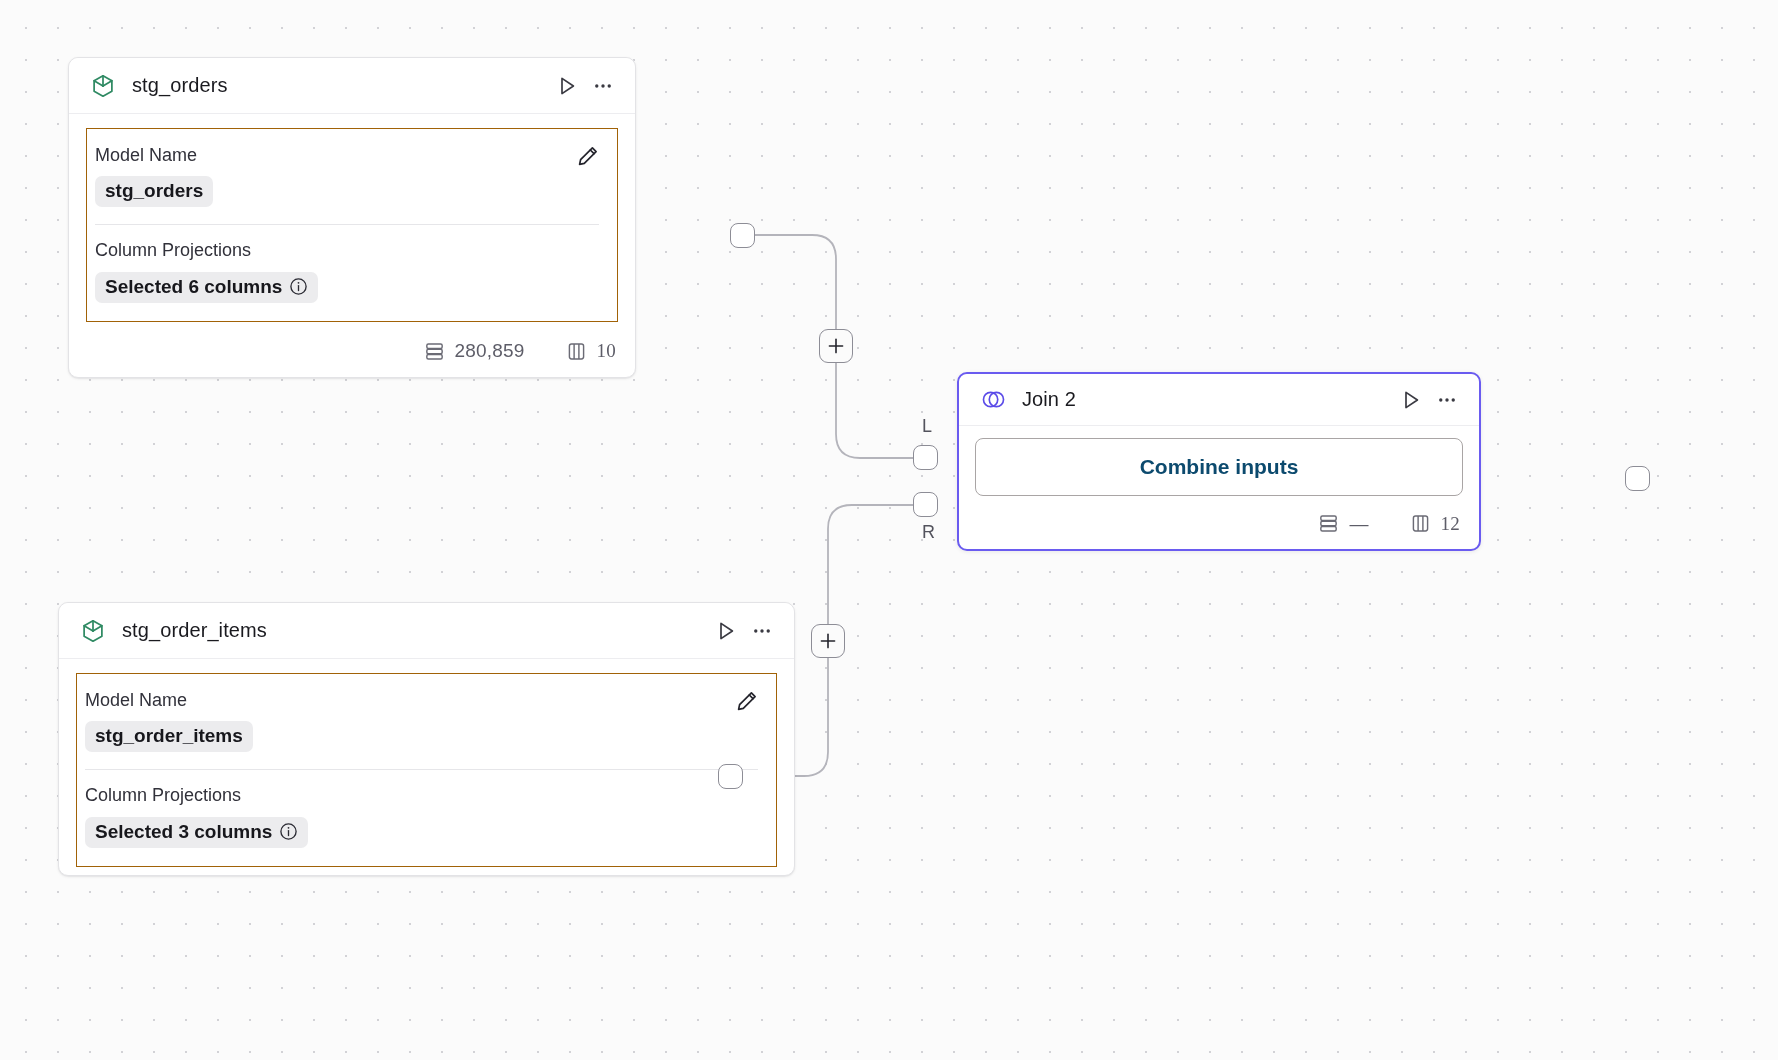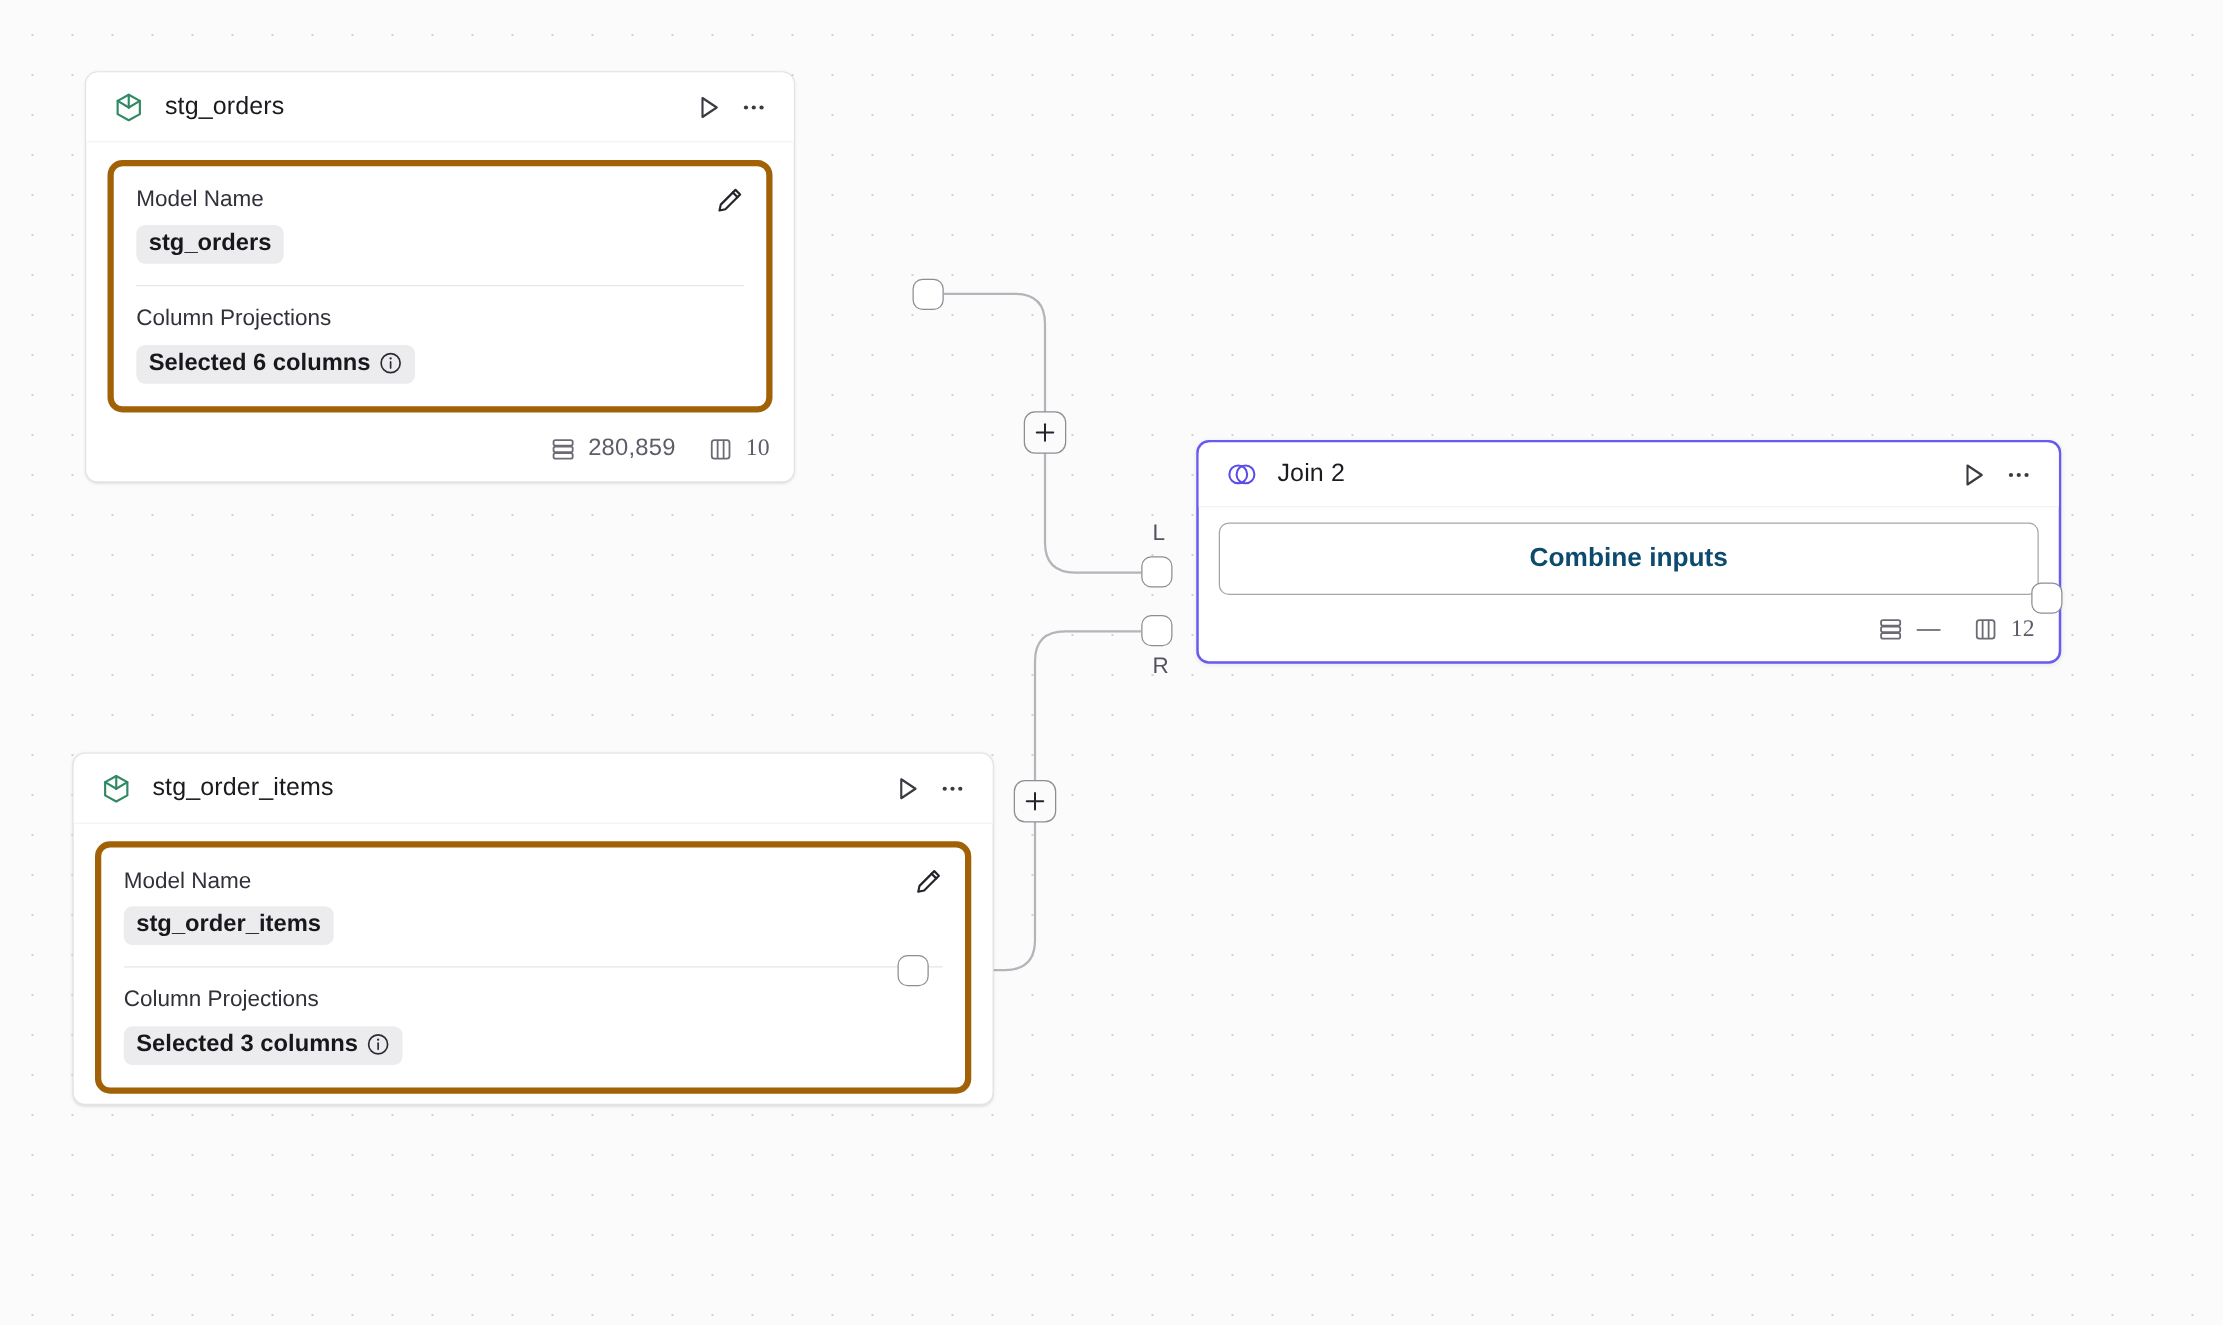--- a/index.html
+++ b/index.html
@@ -66,23 +66,23 @@
     width: 30px; height: 30px;
     cursor: pointer;
   }
   .hdr-icon.more { margin-left: 6px; }
 
   .node-body {
     padding: 14px 17px 8px 17px;
   }
 
   .inner-panel {
-    border: 5px solid #a16207;
-    border-radius: 12px;
-    padding: 15px 18px 18px 18px;
+    border: 1px solid #a16207;
+    border-radius: 0;
+    padding: 15px 18px 18px 8px;
     position: relative;
     background: #ffffff;
   }
 
   .field-label {
     font-size: 18px;
     color: #31313a;
     line-height: 1.3;
     margin-bottom: 9px;
   }
@@ -114,21 +114,21 @@
     display: inline-flex;
     align-items: center;
     justify-content: center;
     cursor: pointer;
   }
 
   .node-footer {
     display: flex;
     align-items: center;
     justify-content: flex-end;
-    gap: 10px;
+    gap: 26px;
     padding: 10px 19px 14px 19px;
     font-size: 19px;
     color: #5d5d68;
   }
   .stat {
     display: inline-flex;
     align-items: center;
     gap: 9px;
   }
   .stat + .stat { margin-left: 14px; font-family: Liberation Serif, serif; }
@@ -336,21 +336,21 @@
             </svg>
           </span>
         </span>
       </div>
     </div>
 
   </div>
 
   <div class="port" style="left:718px; top:764px;"></div>
 
-  <div class="node join" style="left:957px; top:352px; width:692px;">
+  <div class="node join" style="left:957px; top:372px; width:524px;">
 
     <div class="node-header">
       <span class="hdr-icon">
         <svg width="27" height="27" viewBox="0 0 28 28" fill="none" stroke="#5b4be8" stroke-width="1.7">
           <circle cx="11" cy="14" r="7.4"></circle>
           <circle cx="17" cy="14" r="7.4"></circle>
         </svg>
       </span>
       <span class="title">Join 2</span>
       <span class="header-spacer"></span>

